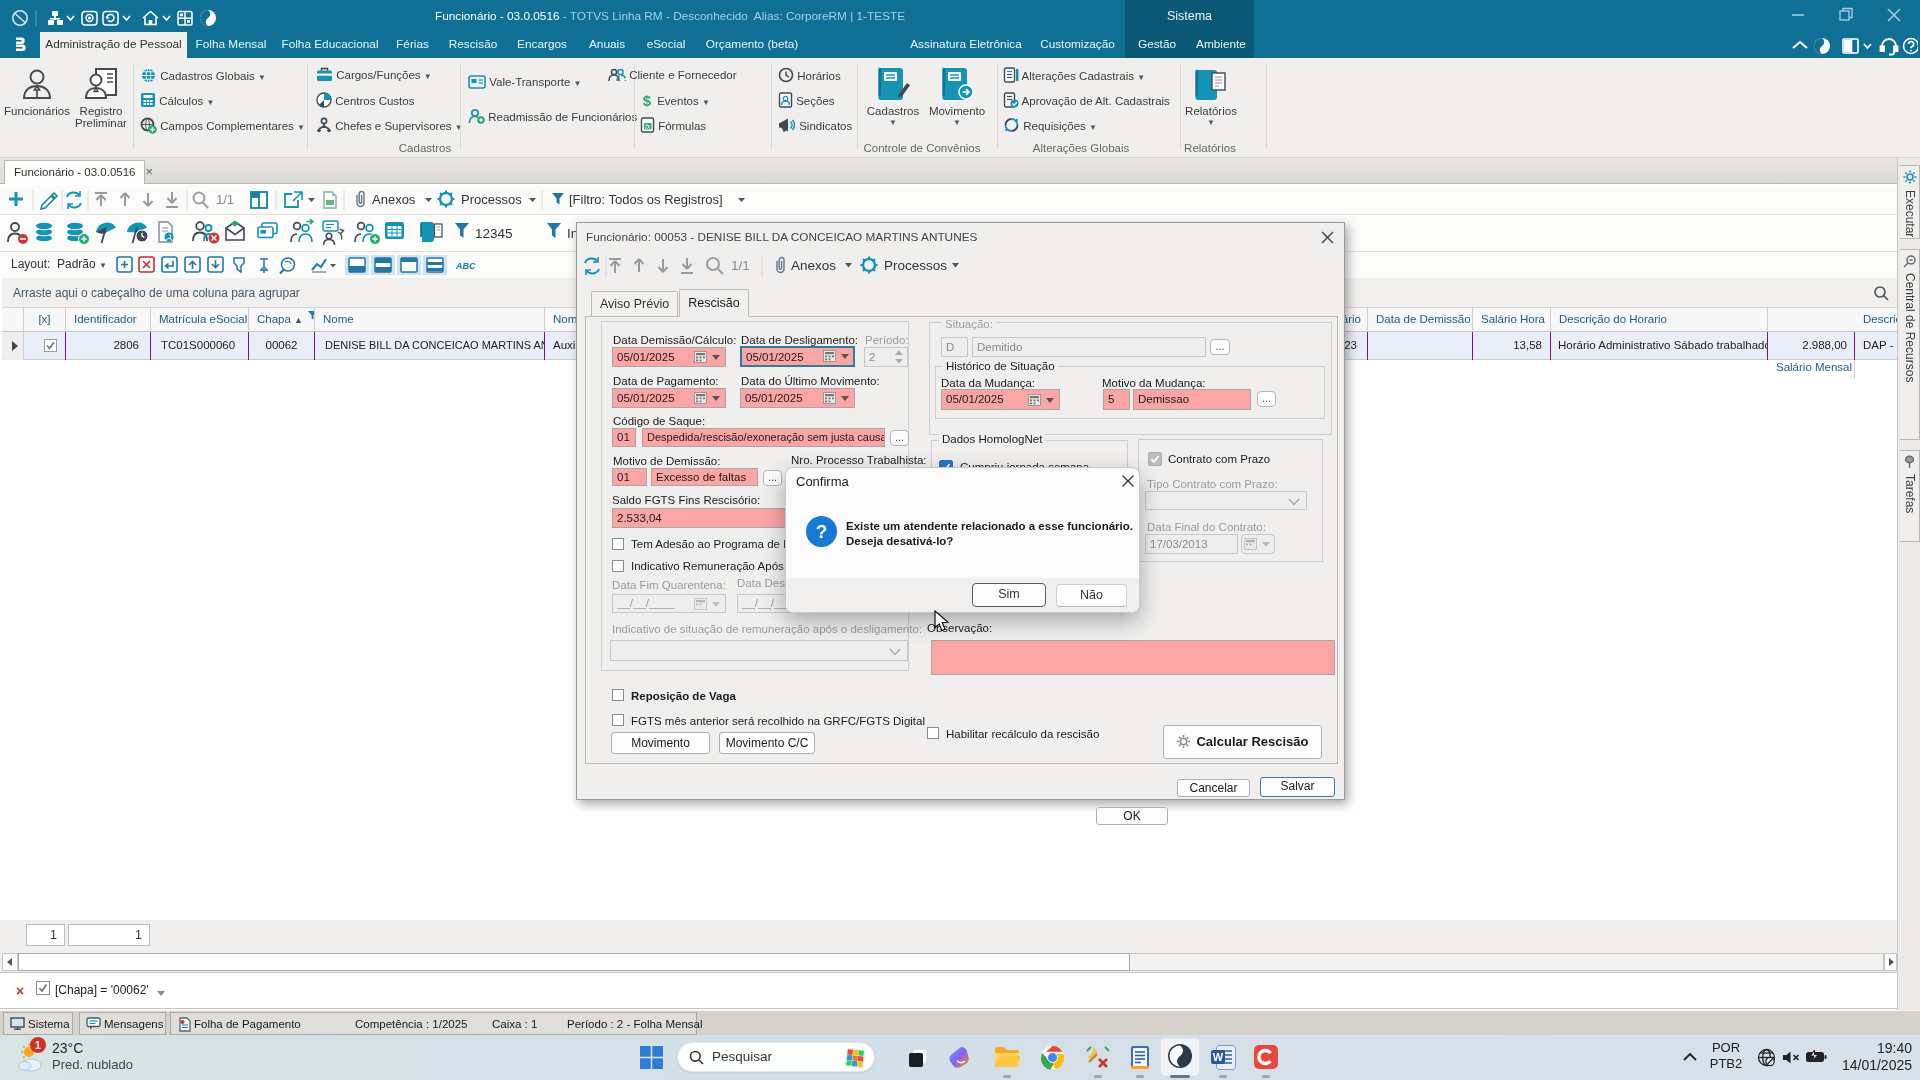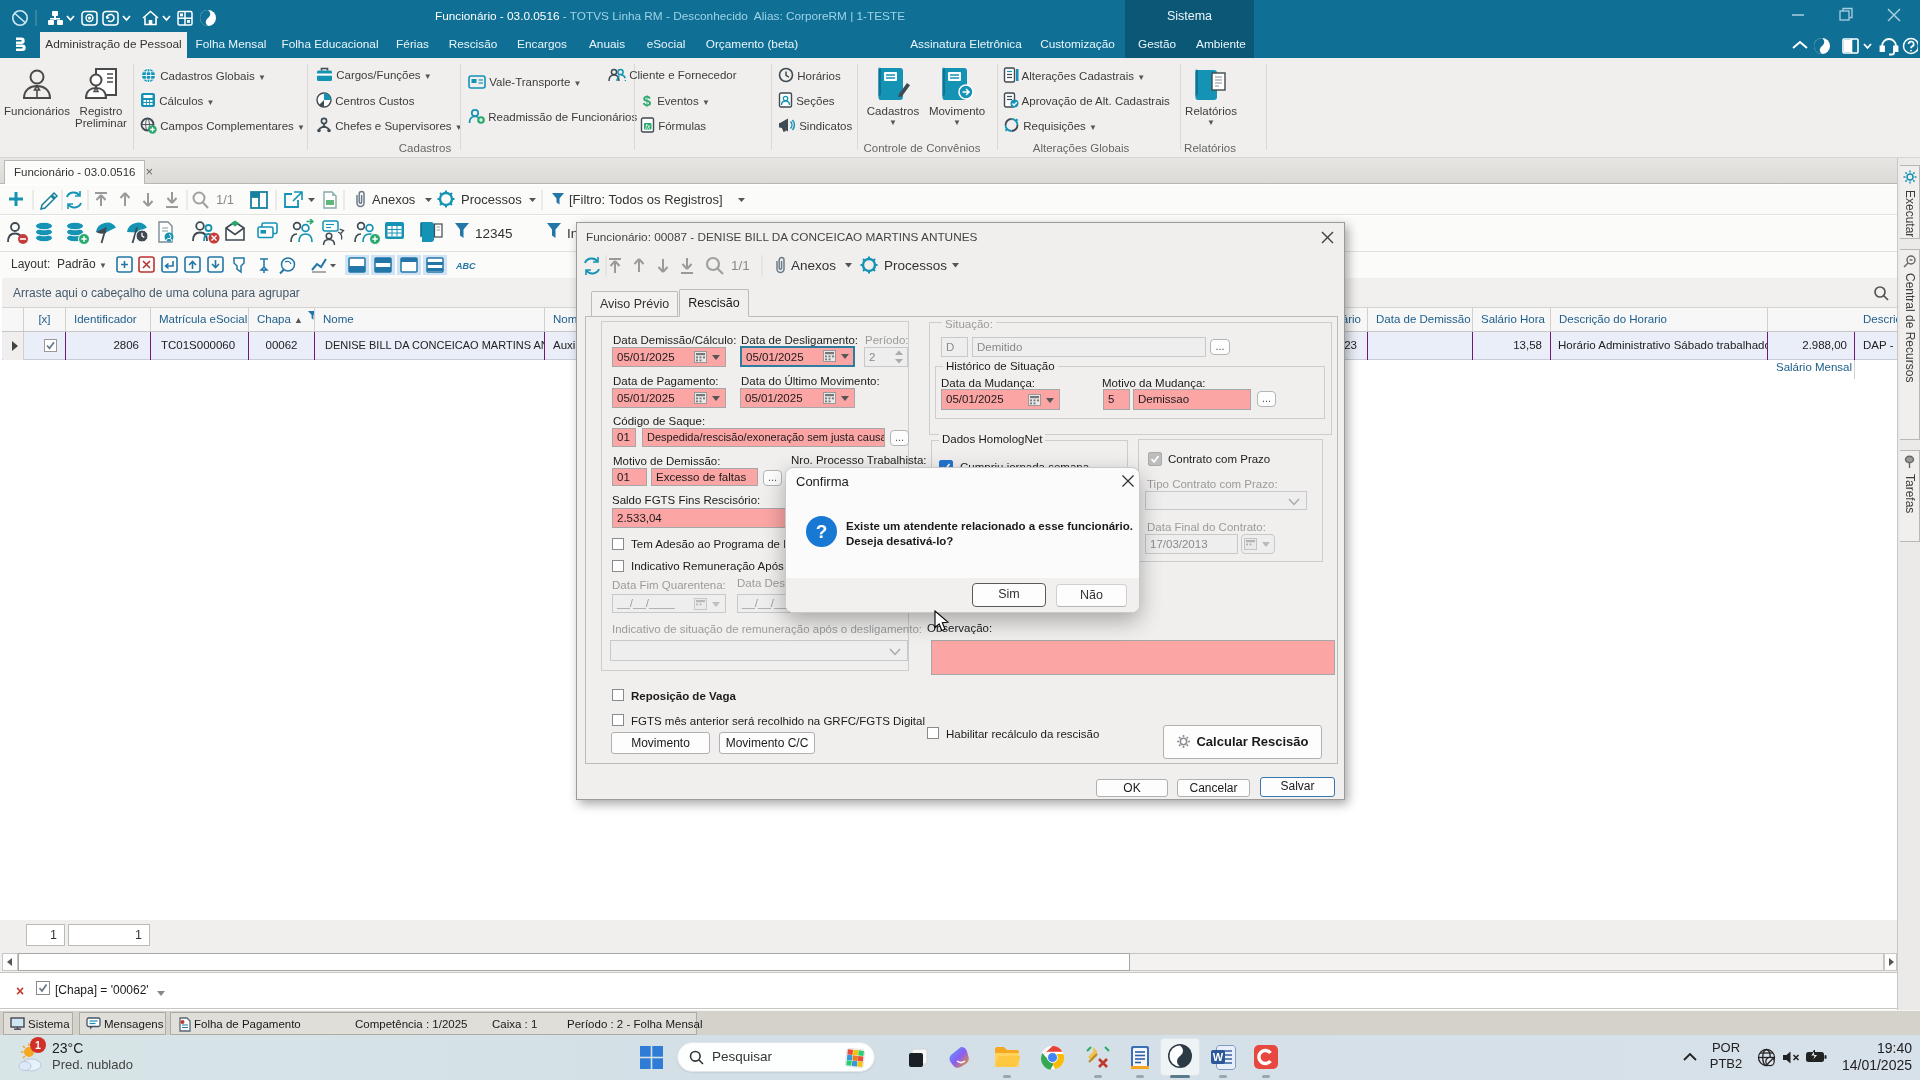--- a/index.html
+++ b/index.html
@@ -903,21 +903,21 @@
       </svg>
     <svg class="abs" style="left:1805px;top:14px;" width="22" height="16" viewBox="0 0 22 16">
         <rect x="1" y="3" width="18" height="10" rx="2.5" fill="#222"></rect>
         <rect x="19.5" y="6" width="2" height="4" rx="1" fill="#222"></rect>
         <path d="M9.5 1 l-4 6 h3.5 l-1.5 5 5.5-6.5 h-3.5z" fill="#dfe6ec" stroke="#222" stroke-width="1"></path>
       </svg>
     <div class="abs" style="left:1840px;top:5px;width:72px;text-align:right;font-size:14px;color:#222;">19:40</div>
     <div class="abs" style="left:1832px;top:22px;width:80px;text-align:right;font-size:14px;color:#222;">14/01/2025</div>
   </div>
   <div class="abs" id="modal">
-    <div class="title">Funcionário: 00087 - DENISE BILL DA CONCEICAO MARTINS ANTUNES</div>
+    <div class="title">Funcionário: 00053 - DENISE BILL DA CONCEICAO MARTINS ANTUNES</div>
     <svg class="abs" style="left:744px;top:8px;" width="13" height="13" viewBox="0 0 13 13">
         <g stroke="#444" stroke-width="1.4">
           <line x1="1" y1="1" x2="12" y2="12"></line>
           <line x1="12" y1="1" x2="1" y2="12"></line>
         </g>
       </svg>
 
     <svg class="abs" style="left:0;top:28px;" width="420" height="30" viewBox="0 0 420 30">
       <g fill="none" stroke="#1593b5" stroke-width="2">
           <path d="M8 12 a7 6.5 0 0 1 12.5 -1.5"></path>
@@ -1148,21 +1148,21 @@
       <div class="btn" style="left:586px;top:409px;width:159px;height:34px;line-height:32px;font-weight:bold;font-size:13px;">
         <svg width="15" height="15" viewBox="0 0 15 15" style="vertical-align:-3px;margin-right:5px;">
             <g fill="none" stroke="#8a8f94" stroke-width="1.6">
               <circle cx="7.5" cy="7.5" r="3.2"></circle>
               <path d="M7.5 1 v2 M7.5 12 v2 M1 7.5 h2 M12 7.5 h2 M3 3 l1.4 1.4 M10.6 10.6 l1.4 1.4 M3 12 l1.4-1.4 M10.6 4.4 l1.4-1.4"></path>
             </g>
           </svg>Calcular Rescisão
       </div>
     </div>
 
-    <div class="btn" style="left:519px;top:556px;width:72px;height:18px;line-height:16px;z-index:3;">OK</div>
+    <div class="btn" style="left:519px;top:584px;width:72px;height:18px;line-height:16px;z-index:3;">OK</div>
     <div class="btn" style="left:600px;top:556px;width:73px;height:18px;line-height:16px;z-index:3;">Cancelar</div>
     <div class="btn" style="left:683px;top:554px;width:75px;height:20px;line-height:17px;z-index:3;border:1.5px solid #3a77b5;">Salvar</div>
   </div>
   <div class="abs" id="confirm">
     <div class="abs" style="left:10px;top:6px;font-size:13px;color:#1a1a1a;">Confirma</div>
     <svg class="abs" style="left:336px;top:7px;" width="12" height="12" viewBox="0 0 12 12">
         <g stroke="#333" stroke-width="1.3">
           <line x1="0.5" y1="0.5" x2="11.5" y2="11.5"></line>
           <line x1="11.5" y1="0.5" x2="0.5" y2="11.5"></line>
         </g>

